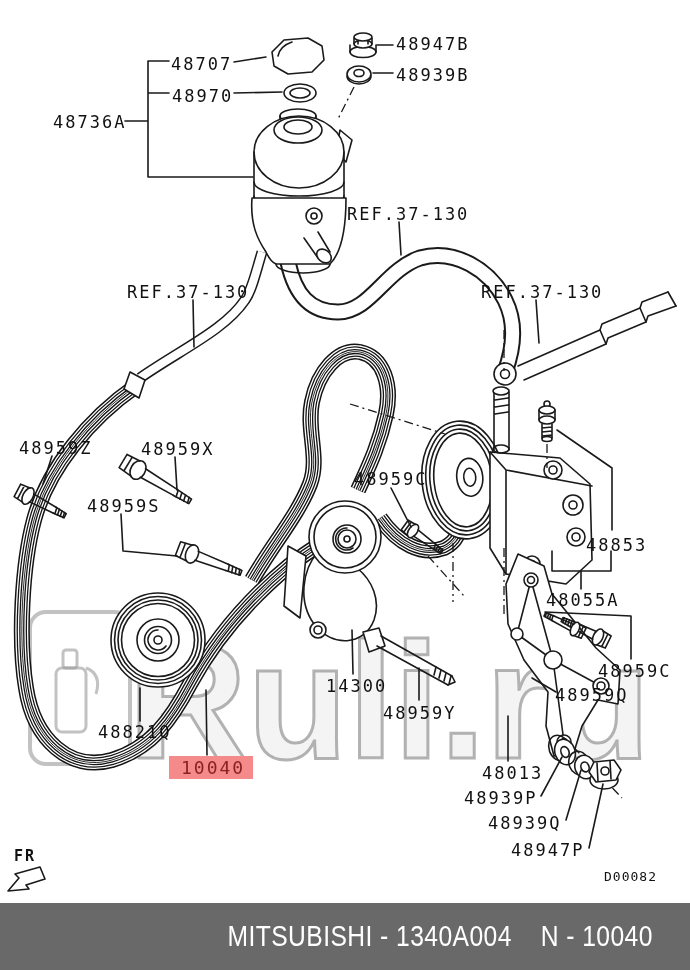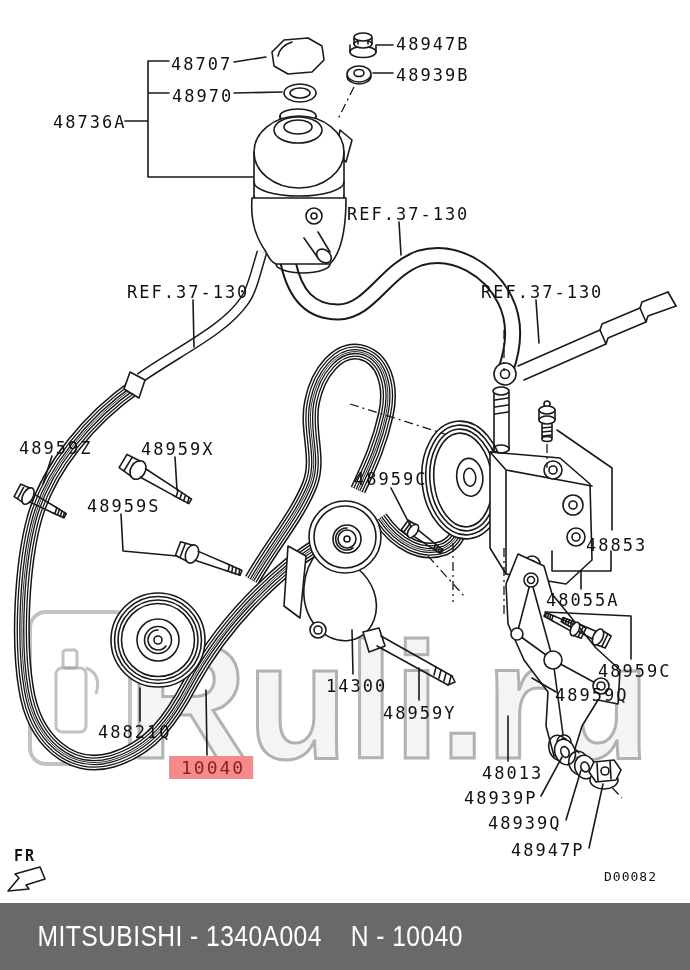--- a/index.html
+++ b/index.html
@@ -9,21 +9,21 @@
   svg *{vector-effect:non-scaling-stroke;}
   .ln{stroke:#1a1a1a;stroke-width:1.6;fill:none;stroke-linecap:round;stroke-linejoin:round;}
   .lnw{stroke:#1a1a1a;stroke-width:1.6;fill:#ffffff;stroke-linejoin:round;}
   .dash{stroke:#1a1a1a;stroke-width:1.3;fill:none;stroke-dasharray:9 4 2 4;}
   .lbl{font-family:"DejaVu Sans Mono",monospace;font-size:17px;letter-spacing:2px;fill:#111;}
   .lbl-s{font-family:"DejaVu Sans Mono",monospace;font-size:13px;letter-spacing:1px;fill:#111;}
   .hl-text{font-family:"DejaVu Sans Mono",monospace;font-size:18px;letter-spacing:2px;fill:#8b2222;}
   .wm-text{font-family:"Liberation Sans",sans-serif;font-weight:bold;font-size:165px;
            fill:#d9d9d9;fill-opacity:.28;stroke:#9a9a9a;stroke-opacity:.75;stroke-width:3px;}
   .footer{position:absolute;left:0;top:903px;width:690px;height:67px;background:#696969;
-          display:flex;align-items:center;justify-content:flex-start;gap:34px;}
+          display:flex;align-items:center;justify-content:flex-end;gap:34px;}
   .footer-inner{display:flex;gap:34px;transform:scaleX(.85);transform-origin:center;}
   .footer span{color:#ffffff;font-family:"Liberation Sans",sans-serif;font-size:29px;
                letter-spacing:0.5px;white-space:pre;}
 </style>
 </head>
 <body>
 
 <div class="stage">
 <svg width="690" height="903" viewBox="0 0 690 903">
   <defs>

